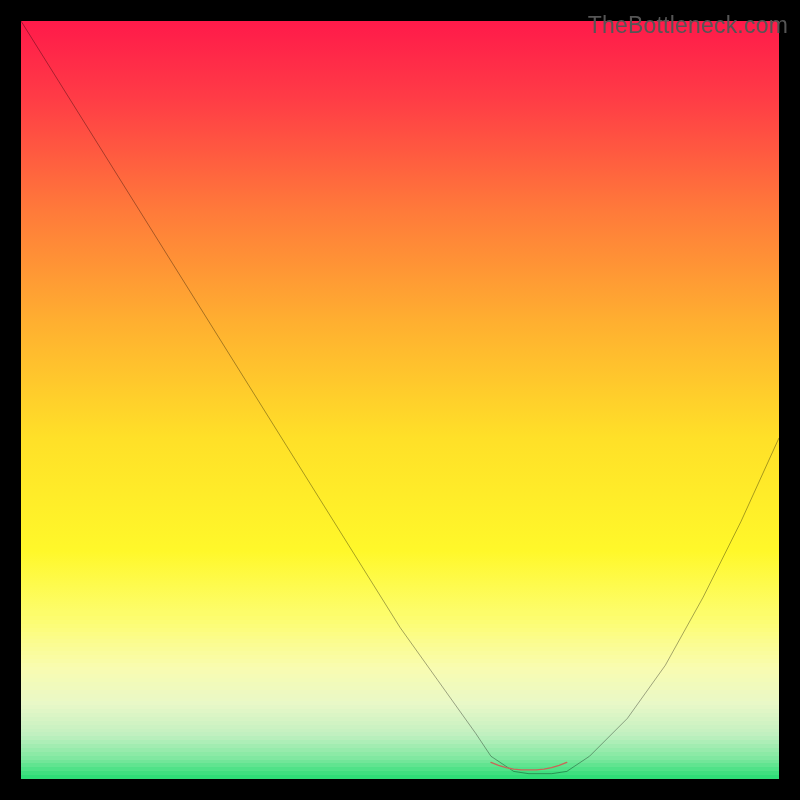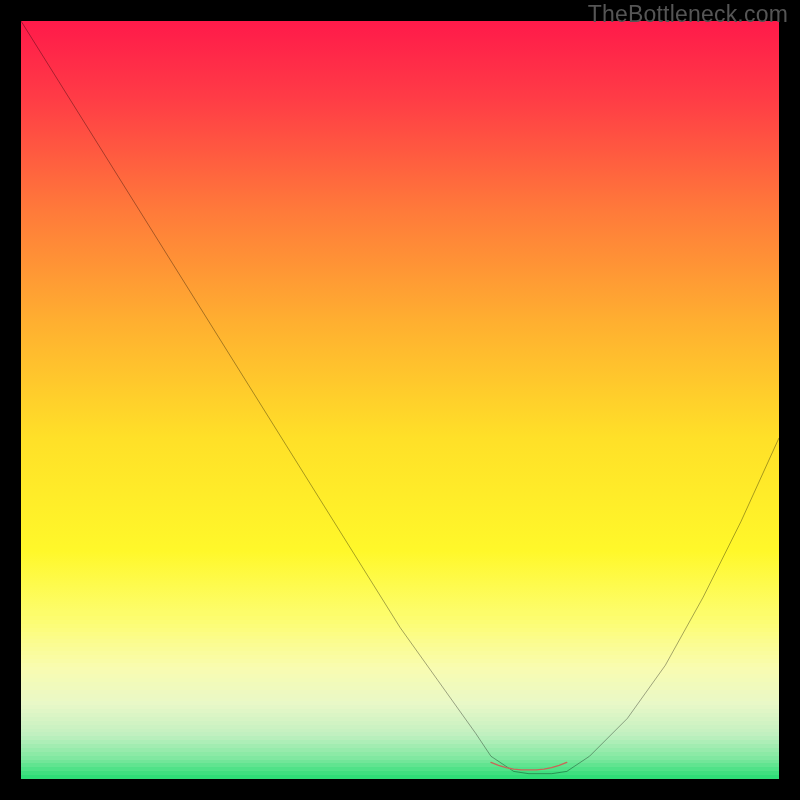--- a/index.html
+++ b/index.html
@@ -6,21 +6,21 @@
   body {
     width: 800px;
     height: 800px;
     background: #000;
     position: relative;
     font-family: Arial, sans-serif;
     overflow: hidden;
   }
   .watermark {
     position: absolute;
-    top: 1px;
+    top: 12px;
     right: 12px;
     color: #555;
     font-size: 23px;
     font-weight: 500;
     z-index: 10;
     letter-spacing: 0.2px;
   }
   .plot-frame {
     position: absolute;
     left: 21px;

